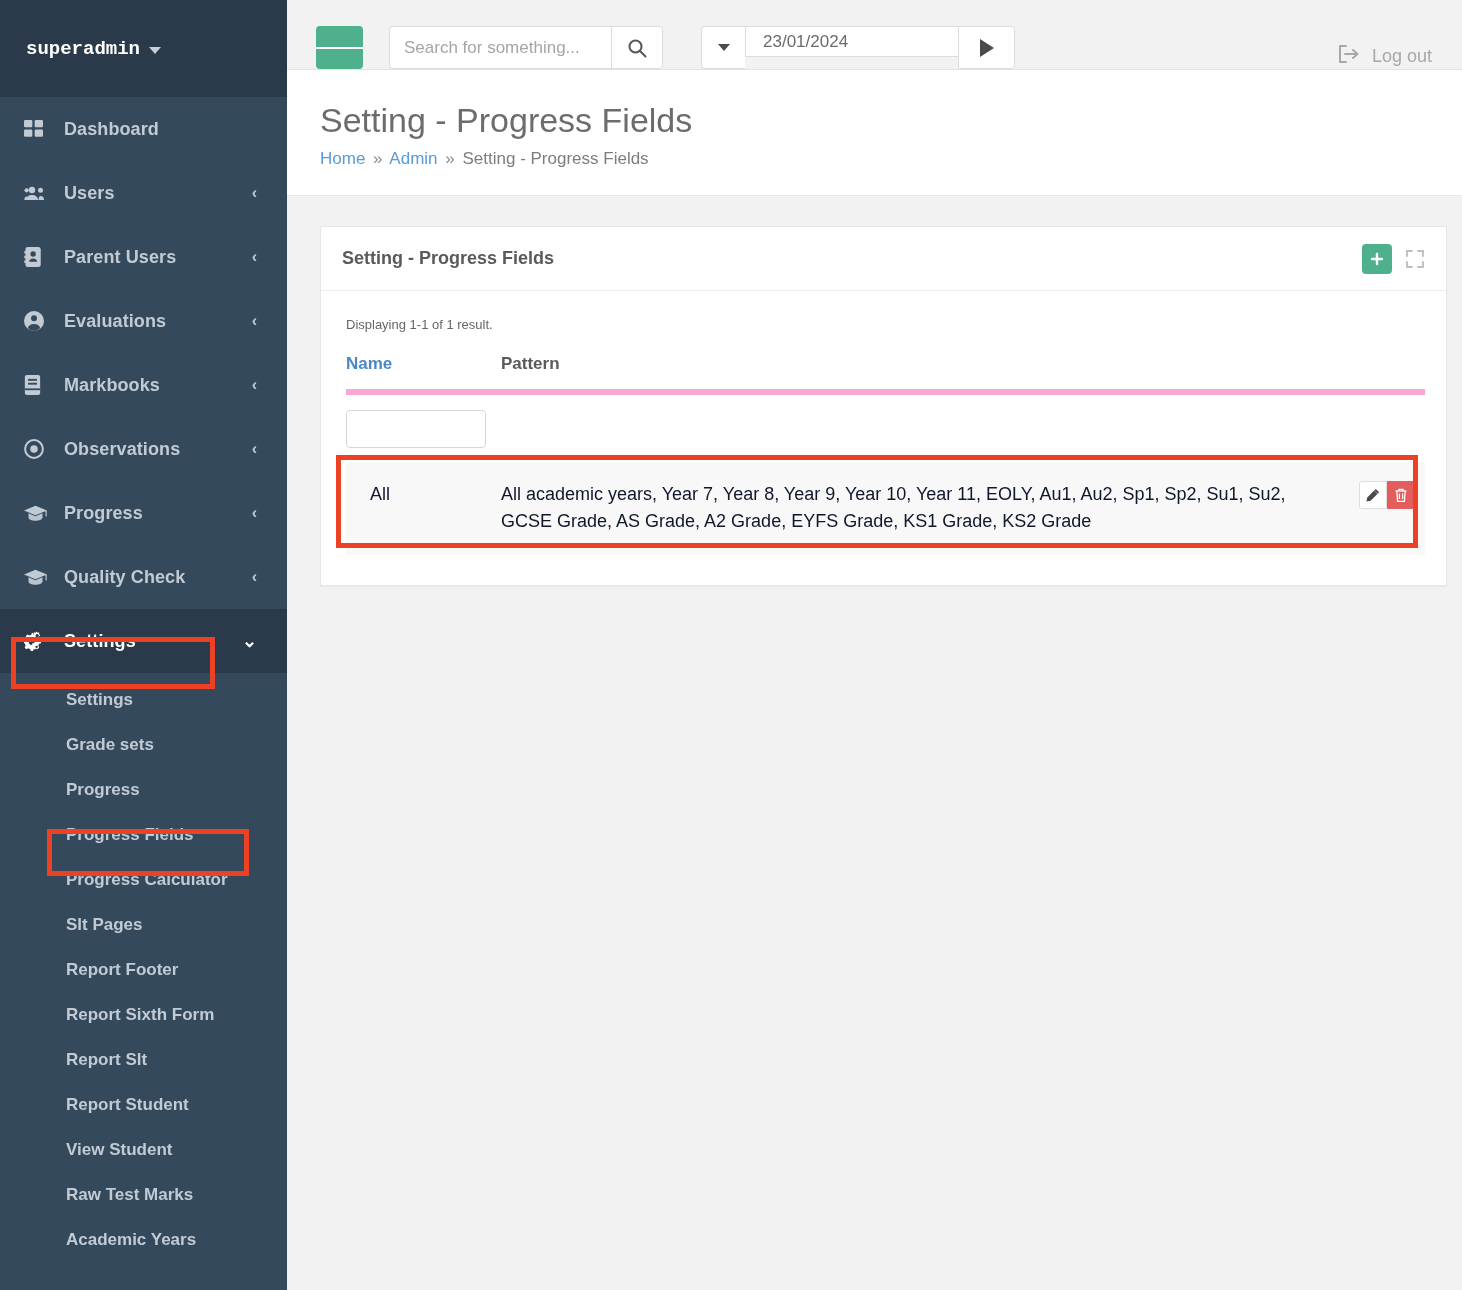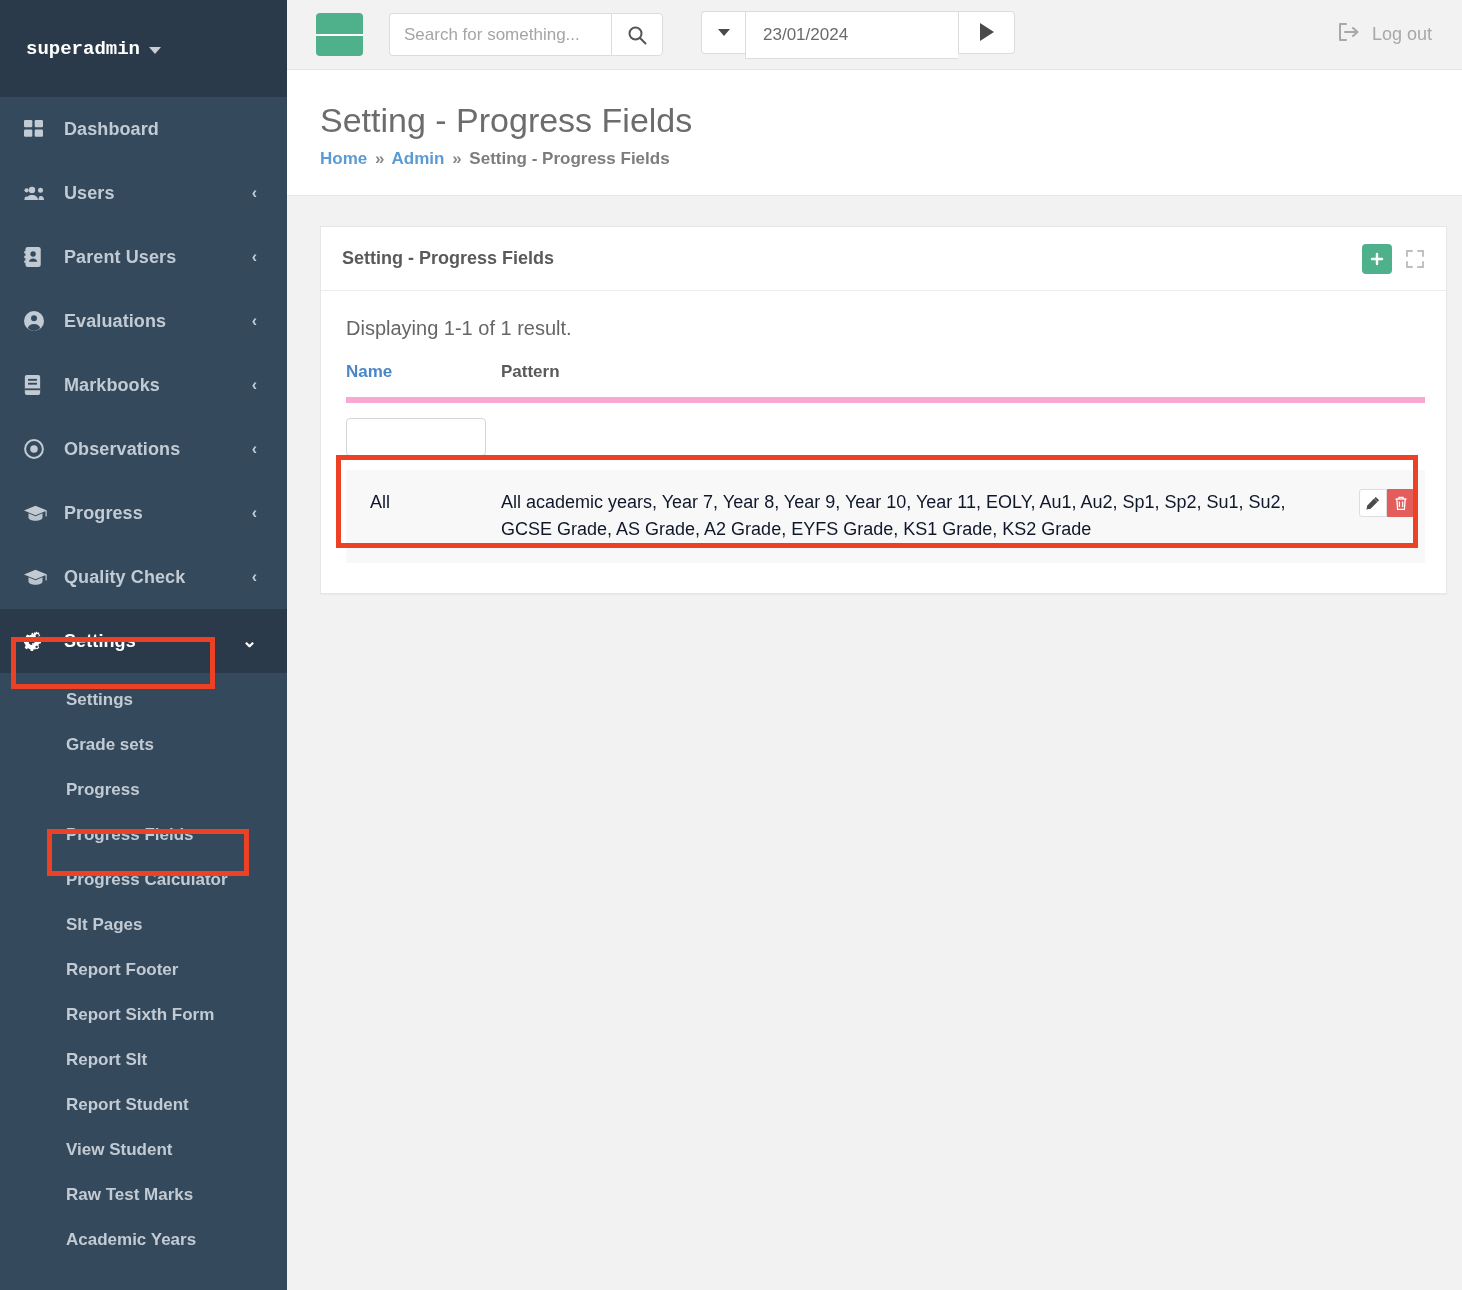--- a/index.html
+++ b/index.html
@@ -87,21 +87,21 @@
     display: flex; flex-direction: column;
     background: #f2f2f2;
     position: relative;
   }
 
   
   .topbar {
     height: 70px; min-height: 70px;
     background: #f2f2f2;
     border-bottom: 1px solid #e4e4e4;
-    display: flex; align-items: center;
+    display: flex; align-items: flex-end;
     padding: 0 30px 0 29px;
   }
   .hamburger {
     width: 47px; height: 43px;
     background: #4fb18c;
     border: none; border-radius: 4px;
     display: flex; align-items: center; justify-content: center;
     cursor: pointer; margin-right: 26px;
   }
   .hamburger span {
@@ -135,21 +135,21 @@
     display: flex; align-items: center; justify-content: center;
     cursor: pointer;
   }
   .date-caret-btn i {
     width: 0; height: 0;
     border-left: 6px solid transparent;
     border-right: 6px solid transparent;
     border-top: 7px solid #4a4a4a;
   }
   .date-input {
-    width: 213px; height: 48px;
+    width: 213px; height: 31px;
     border: 1px solid #dcdcdc; border-right: none;
     padding: 13px 17px; font-size: 17px; color: #6b6b6b;
     font-family: "Liberation Sans", sans-serif;
     background: #fff; outline: none;
   }
   .date-go-btn {
     width: 57px; height: 43px;
     background: #fff; border: 1px solid #dcdcdc;
     border-radius: 0 4px 4px 0;
     display: flex; align-items: center; justify-content: center;
@@ -173,21 +173,21 @@
   .page-header {
     background: #ffffff;
     padding: 31px 30px 26px 33px;
     border-bottom: 1px solid #e7e7e7;
   }
   .page-title {
     font-size: 34px; font-weight: normal;
     color: #6c6c6c; line-height: 1.15;
     margin-bottom: 9px;
   }
-  .breadcrumb { font-size: 17px; color: #7d7d7d; font-weight: bold; }
+  .breadcrumb { font-size: 17px; color: #7d7d7d; }
   .breadcrumb a { color: #5b9bd5; text-decoration: none; cursor: pointer; }
   .breadcrumb .sep { color: #8a8a8a; margin: 0 3px; }
 
   
   .content { flex: 1; padding: 30px 15px 0 33px; }
   .card {
     background: #ffffff;
     border: 1px solid #e6e6e6;
     border-top: 1px solid #e6e6e6;
     width: 1127px;
@@ -212,21 +212,21 @@
     cursor: pointer; font-family: "Liberation Sans", sans-serif;
   }
   .btn-expand {
     width: 22px; height: 22px;
     display: flex; align-items: center; justify-content: center;
     cursor: pointer; color: #b8b8b8;
   }
 
   .card-body { padding: 26px 21px 30px 25px; }
   .result-count {
-    font-size: 20px; color: #666; margin-bottom: 22px;
+    font-size: 13px; color: #666; margin-bottom: 22px;
   }
 
   table.grid { width: 100%; border-collapse: collapse; }
   table.grid th {
     text-align: left; font-size: 17px; font-weight: bold;
     padding: 0 0 15px 0; border-bottom: 6px solid #f9a8d4;
   }
   th.col-name { width: 155px; }
   th.col-name a { color: #4a86c8; text-decoration: none; cursor: pointer; }
   th.col-pattern { color: #5a5a5a; }

